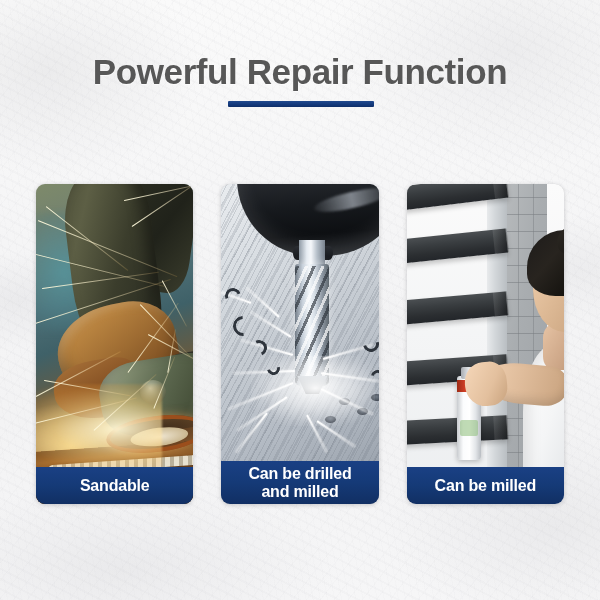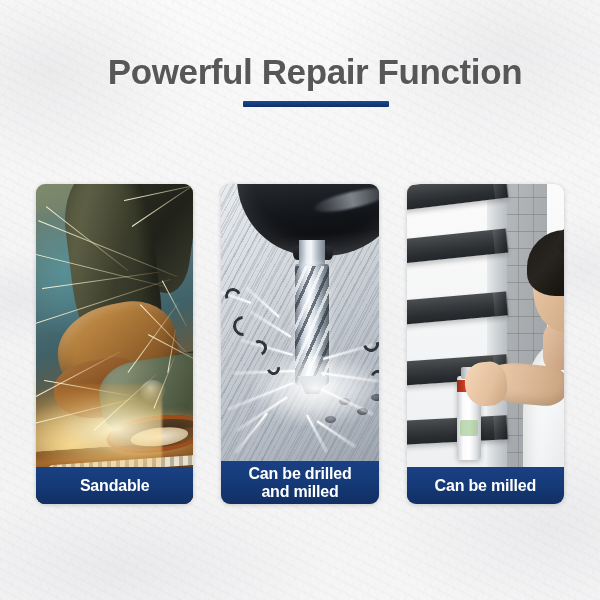--- a/index.html
+++ b/index.html
@@ -26,21 +26,21 @@
   }
   #bg-texture::after{
     content:""; position:absolute; inset:0;
     background-image:
       repeating-linear-gradient(27deg, rgba(190,190,196,.07) 0 2px, transparent 2px 9px),
       repeating-linear-gradient(-52deg, rgba(188,188,194,.055) 0 1px, transparent 1px 11px),
       repeating-linear-gradient(80deg, rgba(195,195,200,.05) 0 1px, transparent 1px 7px);
   }
 
   
-  #header{ position:absolute; left:15px; top:0; width:500px; height:180px; }
+  #header{ position:absolute; left:0; top:0; width:500px; height:180px; }
   #page-title{
     position:absolute; left:0; top:52px; width:600px;
     text-align:center;
     font-size:35px; font-weight:bold; letter-spacing:-.4px;
     color:#575757;
     text-shadow:0 1px 1px rgba(255,255,255,.7);
   }
   #title-underline{
     position:absolute; left:228px; top:101px; width:146px; height:6px;
     background:linear-gradient(180deg,#214a8e 0%,#143a7d 55%,#0f2f68 100%);

